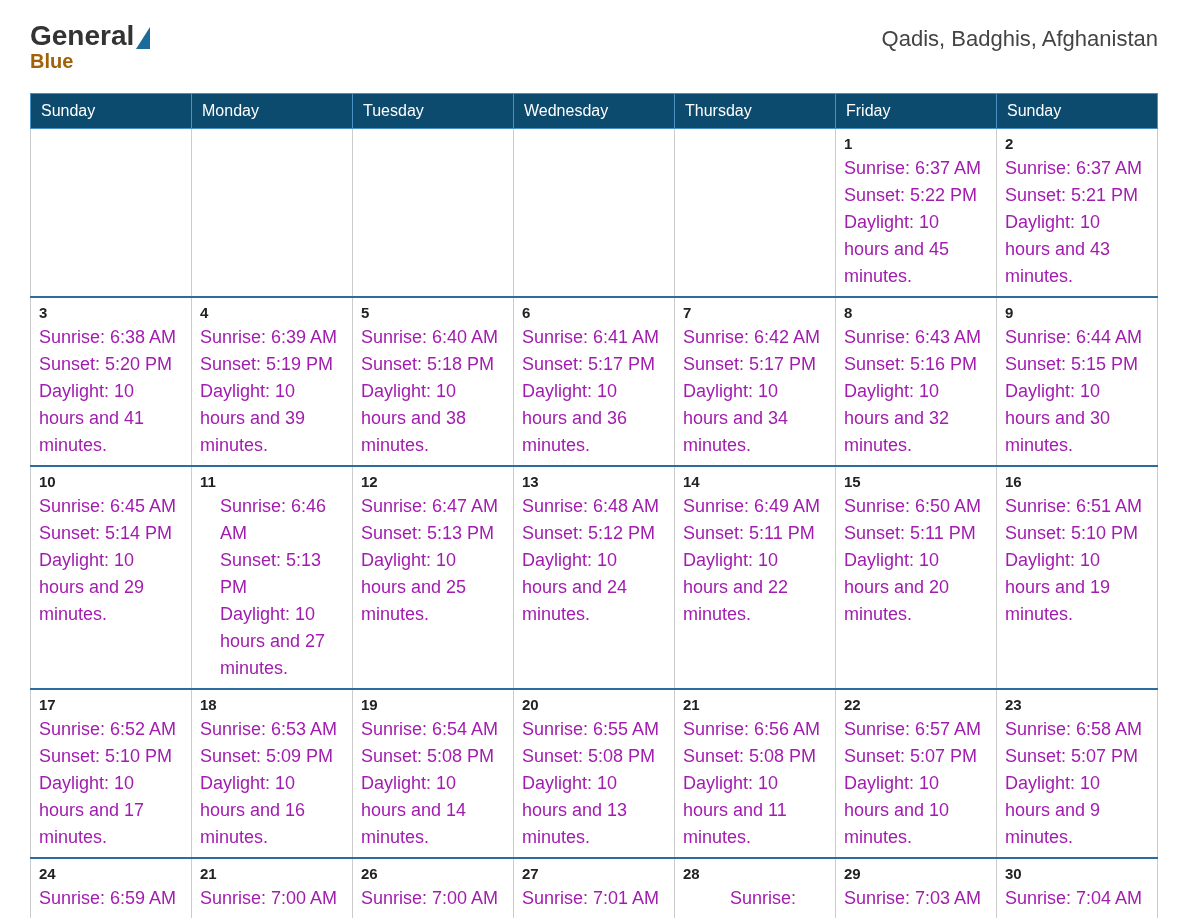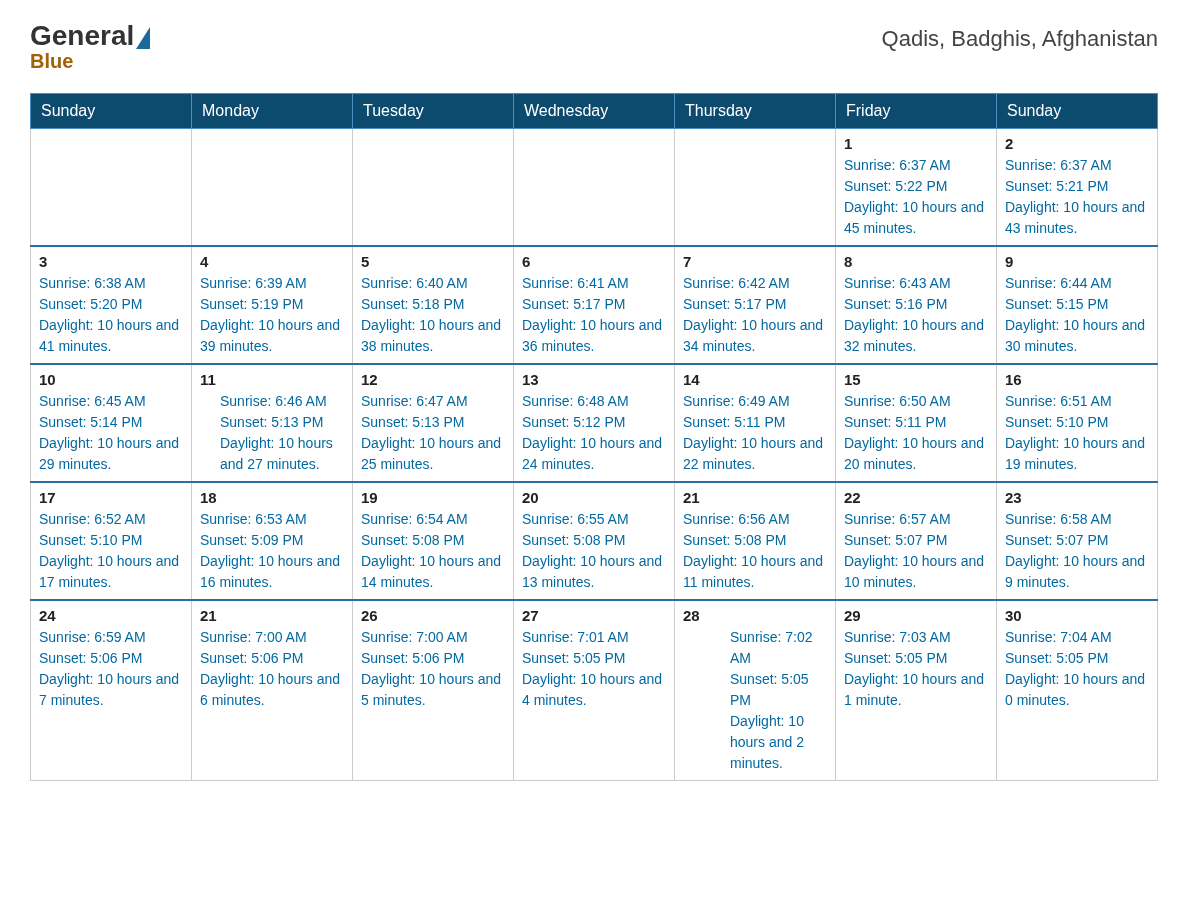--- a/index.html
+++ b/index.html
@@ -84,22 +84,22 @@
       background: #fff;
     }
     .day-number {
       font-size: 15px;
       font-weight: bold;
       color: #222;
       display: block;
       margin-bottom: 3px;
     }
     .day-info {
-      font-size: 14px;
-      color: #0369a1;
+      font-size: 18px;
+      color: #a21caf;
       line-height: 1.5;
     }
     .empty-cell {
       background: #f9f9f9;
     }
     .week-row td {
       border-top: 2px solid #2a6d9e;
     }
   </style>
 </head>

